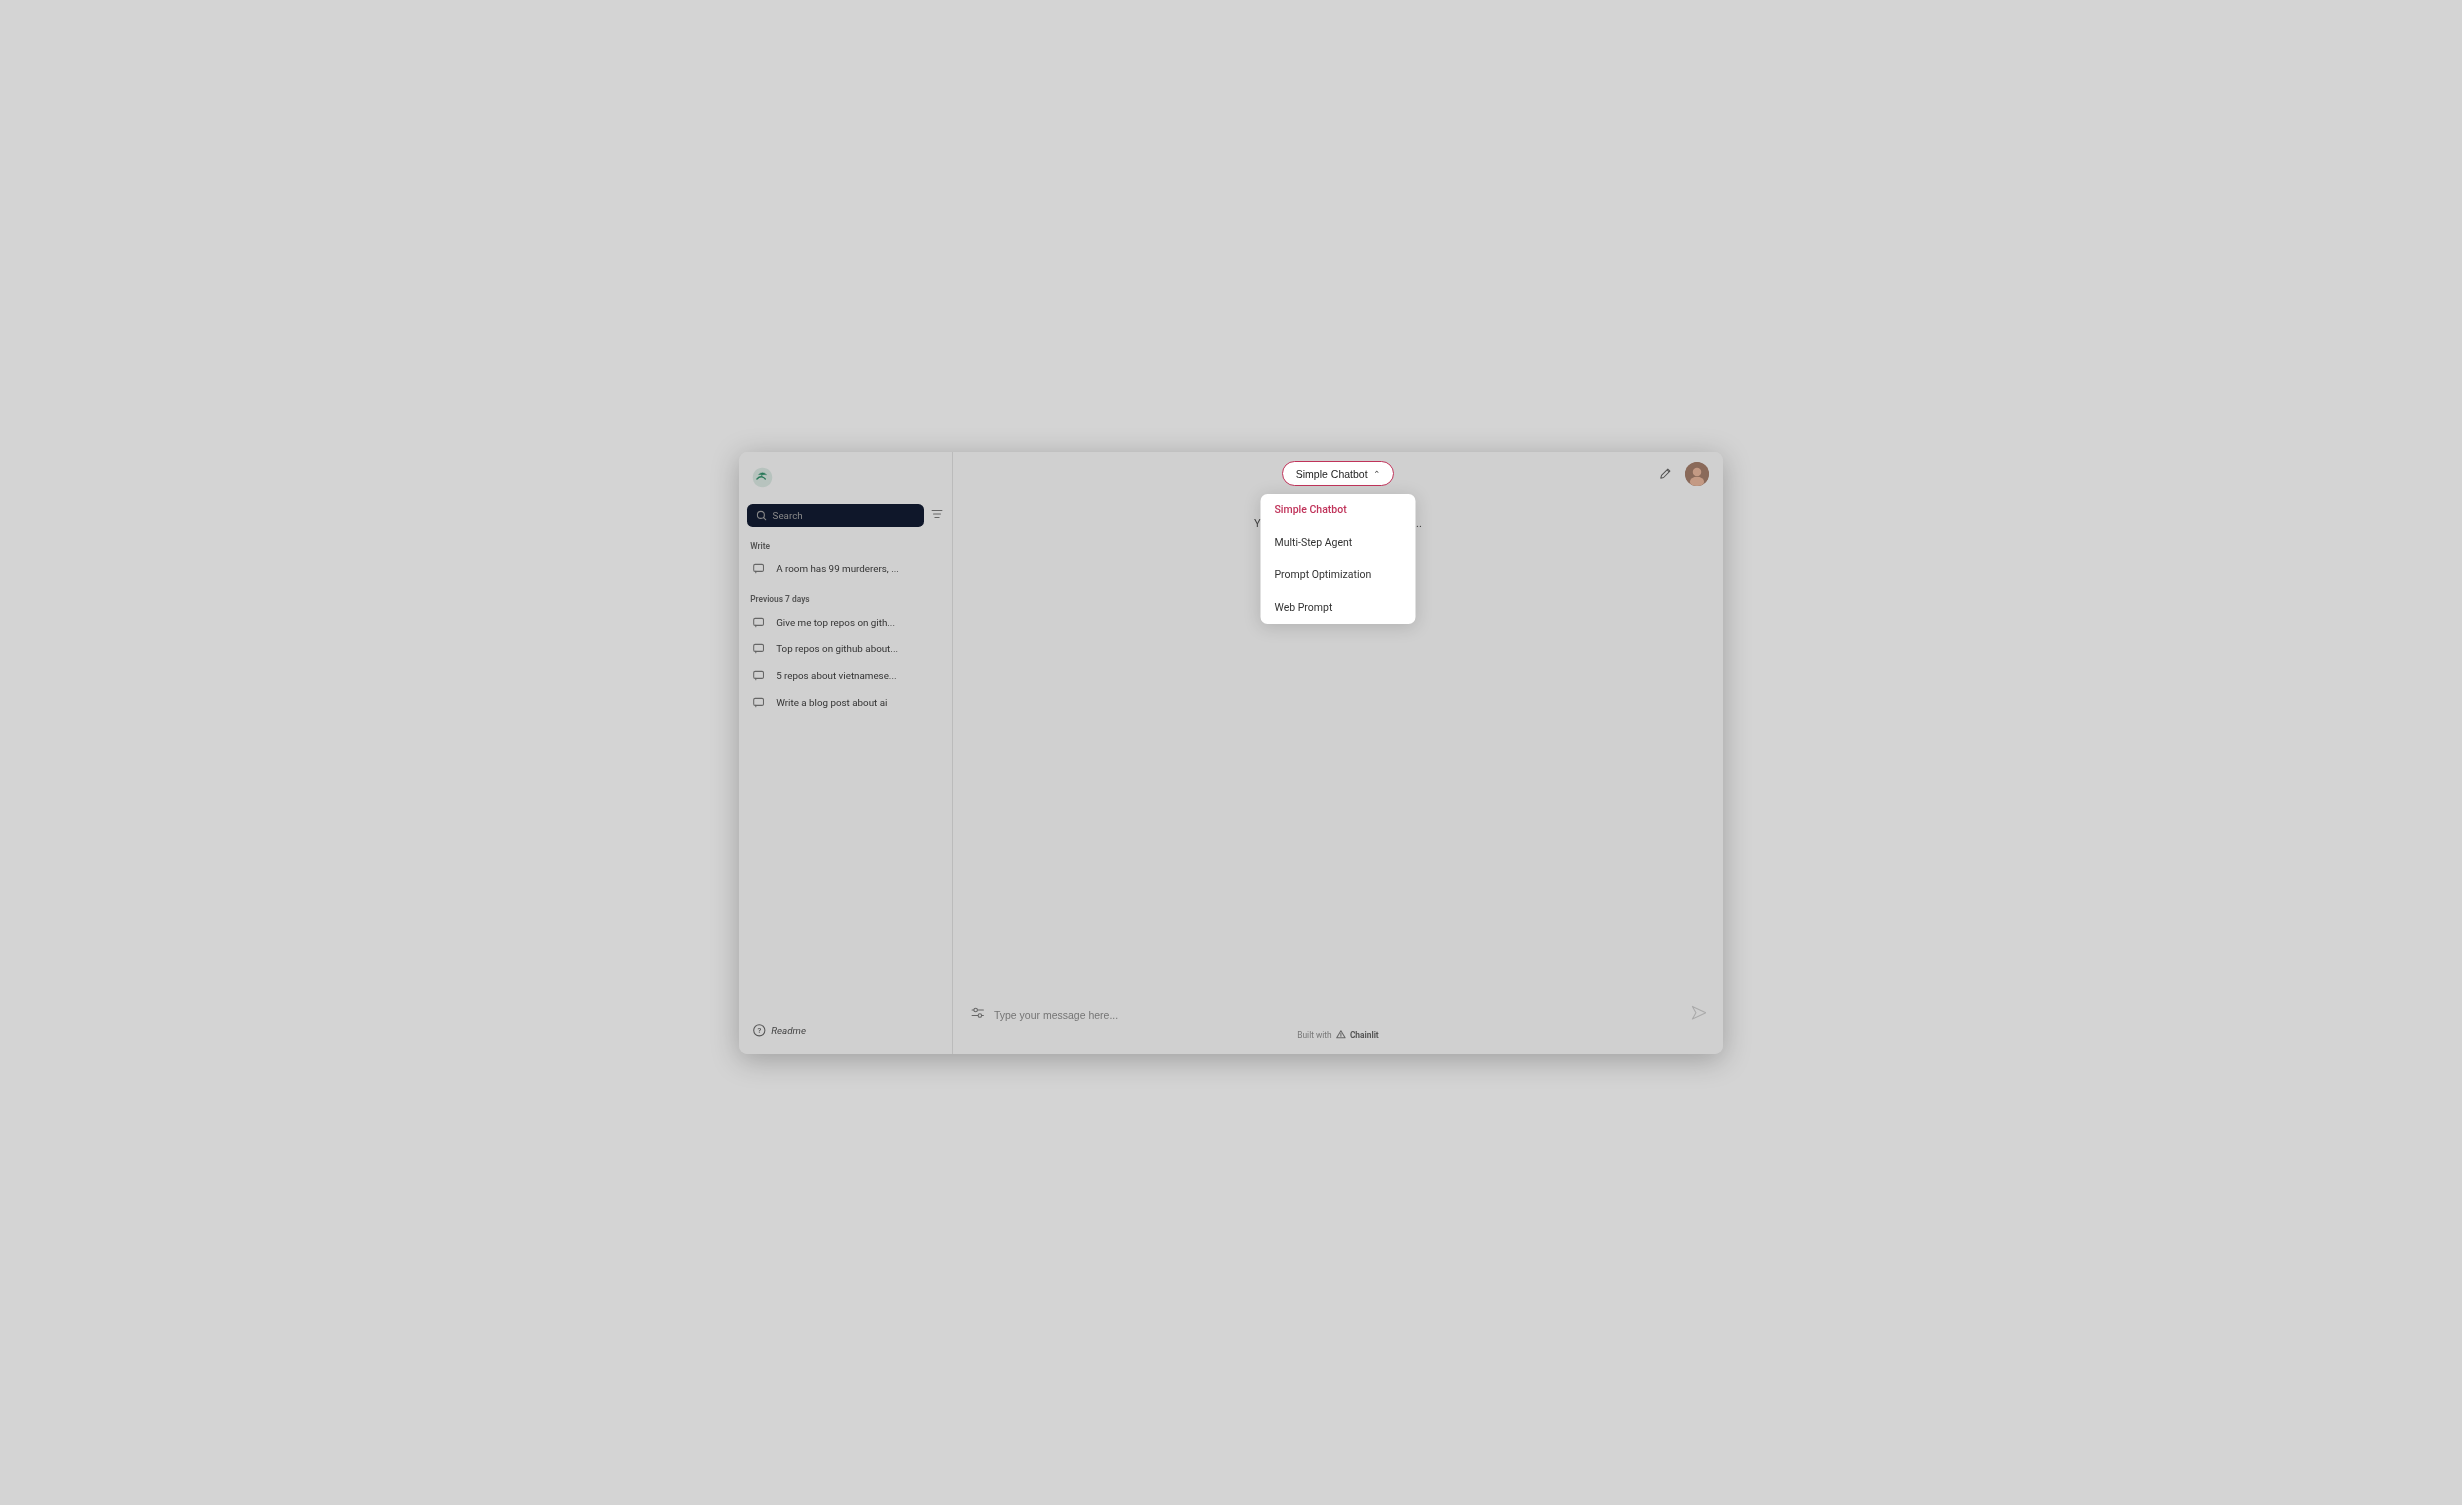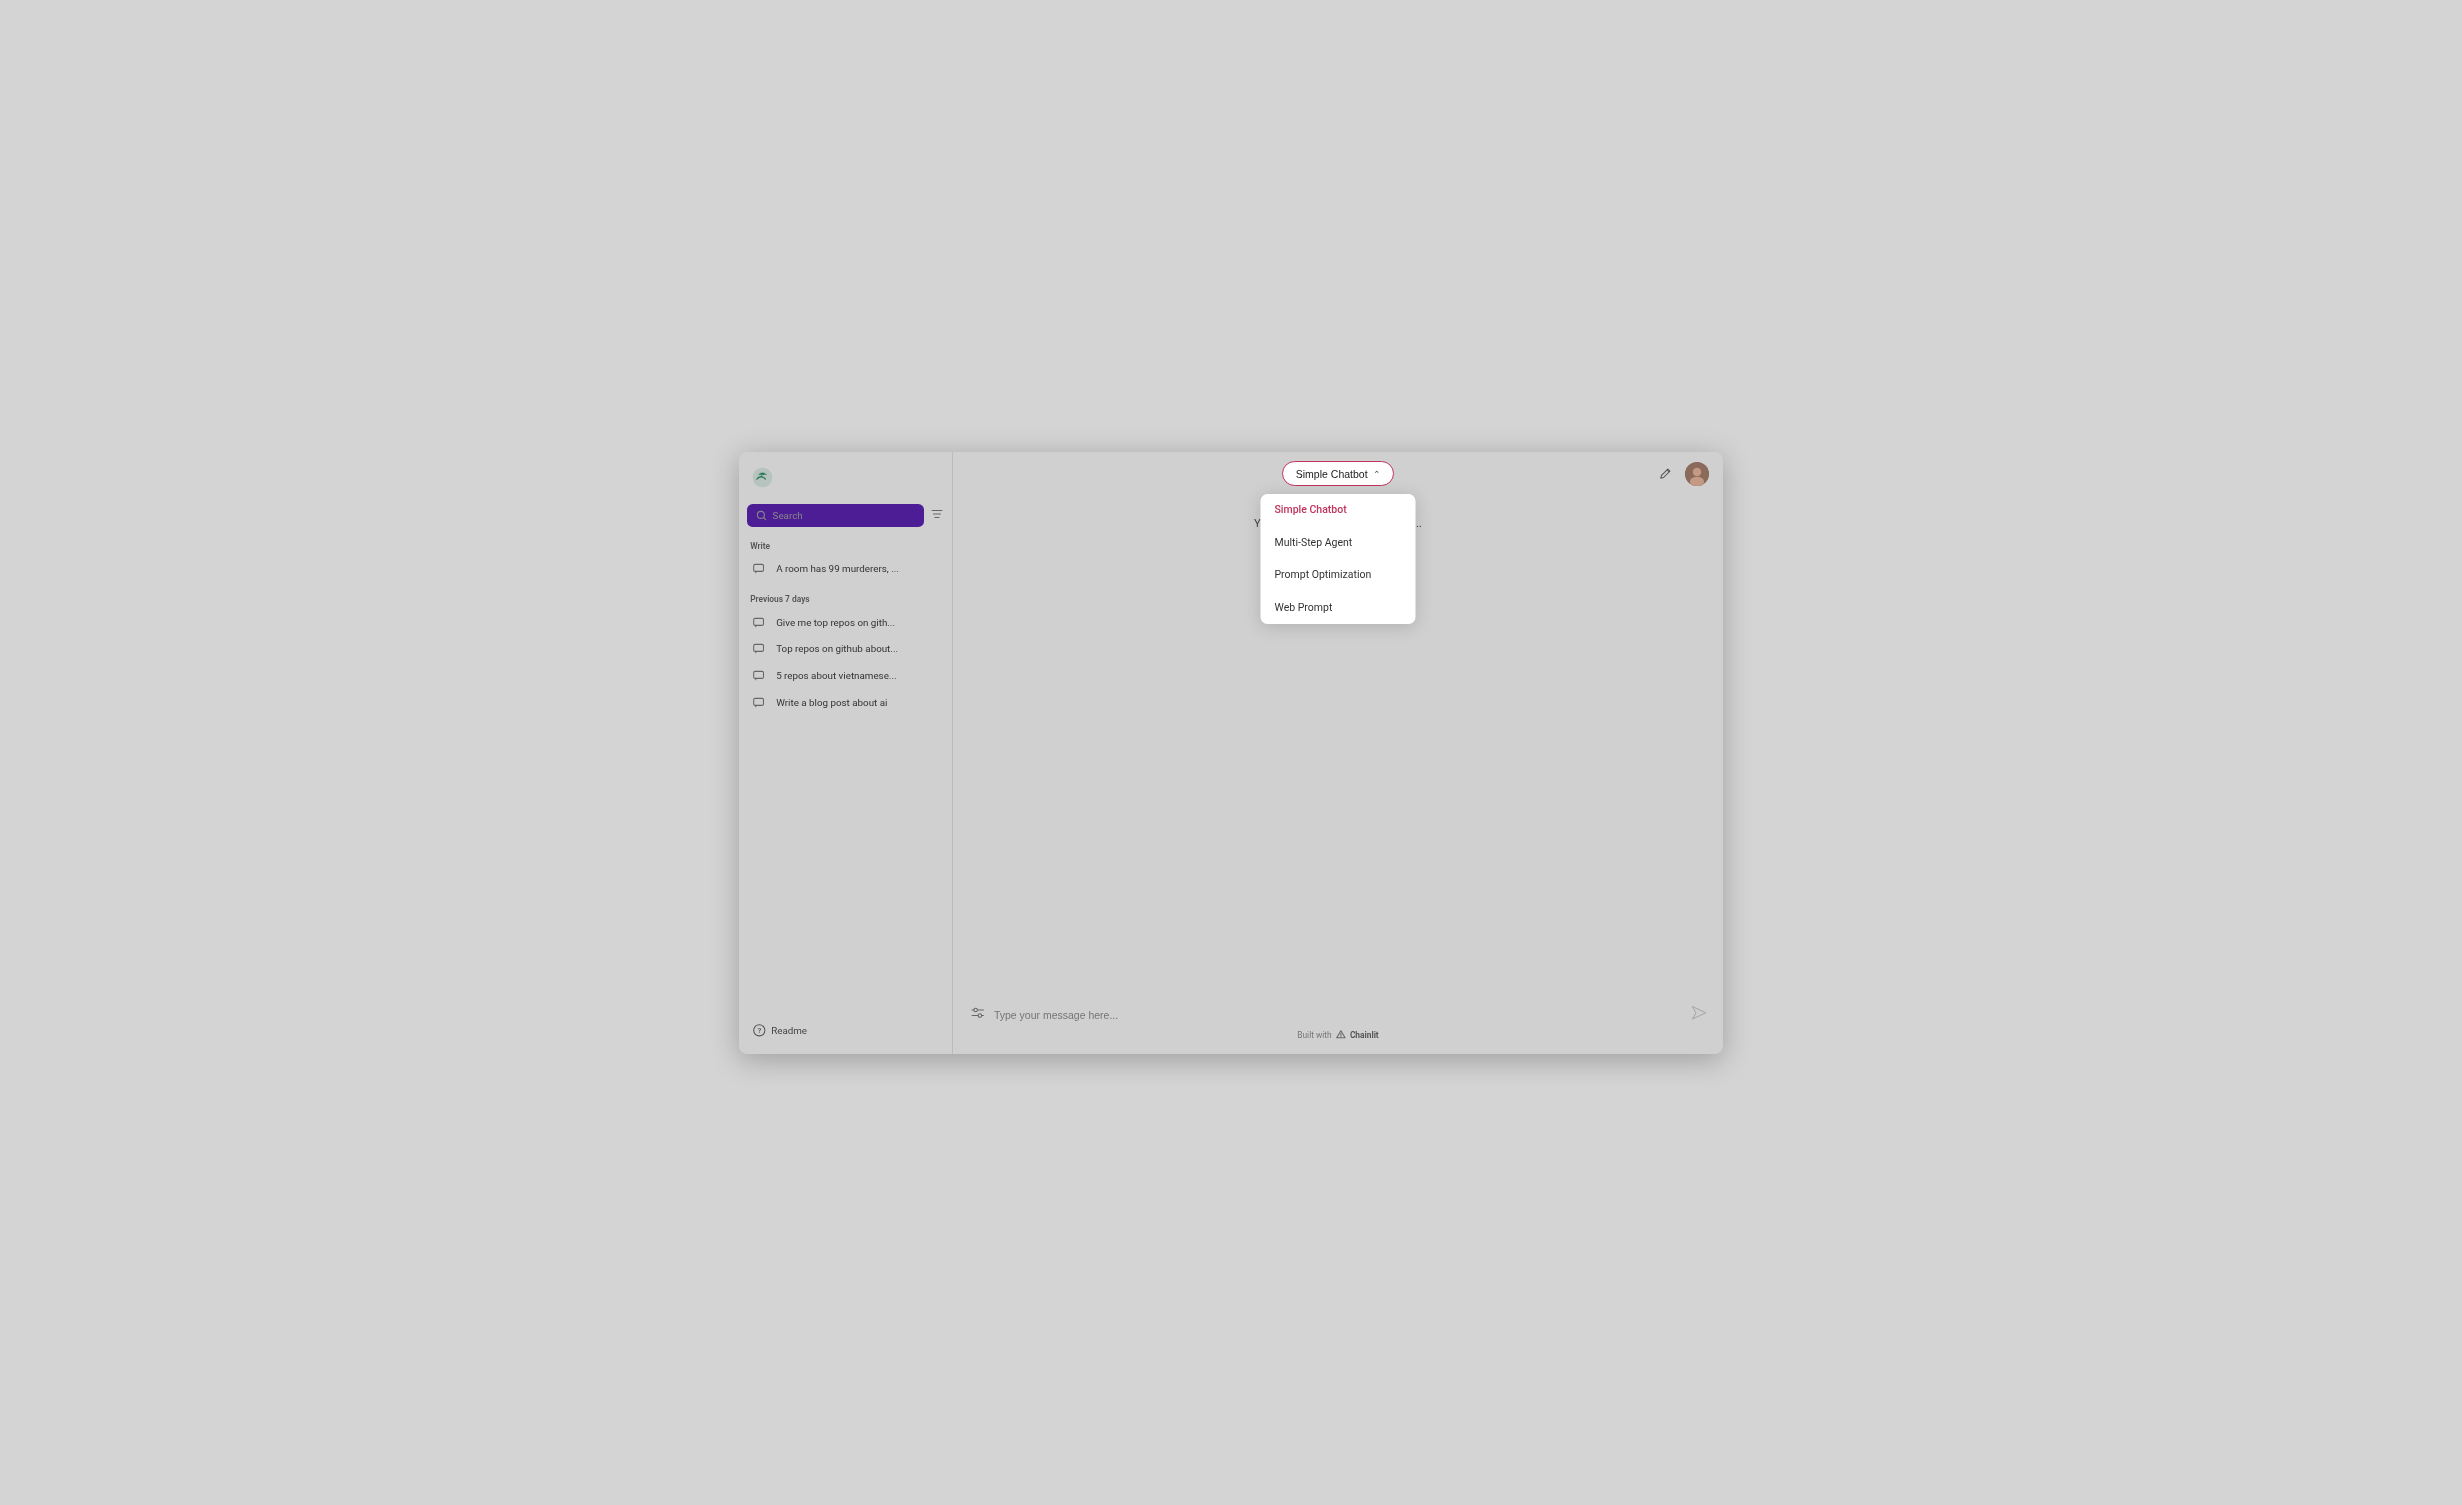--- a/index.html
+++ b/index.html
@@ -46,21 +46,21 @@
     .search-row {
       display: flex;
       align-items: center;
       gap: 5.6px;
       margin-bottom: 14px;
     }
     .search-box {
       flex: 1;
       display: flex;
       align-items: center;
-      background: #4c1d95;
+      background: #0f172a;
       border-radius: 5.6px;
       padding: 5.6px 8.4px;
       gap: 5.6px;
     }
     .search-icon-svg {
       color: #888;
       width: 11.2px;
       height: 11.2px;
       flex-shrink: 0;
     }
@@ -109,20 +109,21 @@
       display: flex;
       align-items: center;
       gap: 5.6px;
       padding: 5.6px;
       cursor: pointer;
       border-radius: 5.6px;
     }
     .readme-text {
       font-size: 9.8px;
       color: #444;
+      font-style: italic;
     }
 
     
     .main-area {
       flex: 1;
       display: flex;
       flex-direction: column;
       position: relative;
       background: #d0d0d0;
     }

